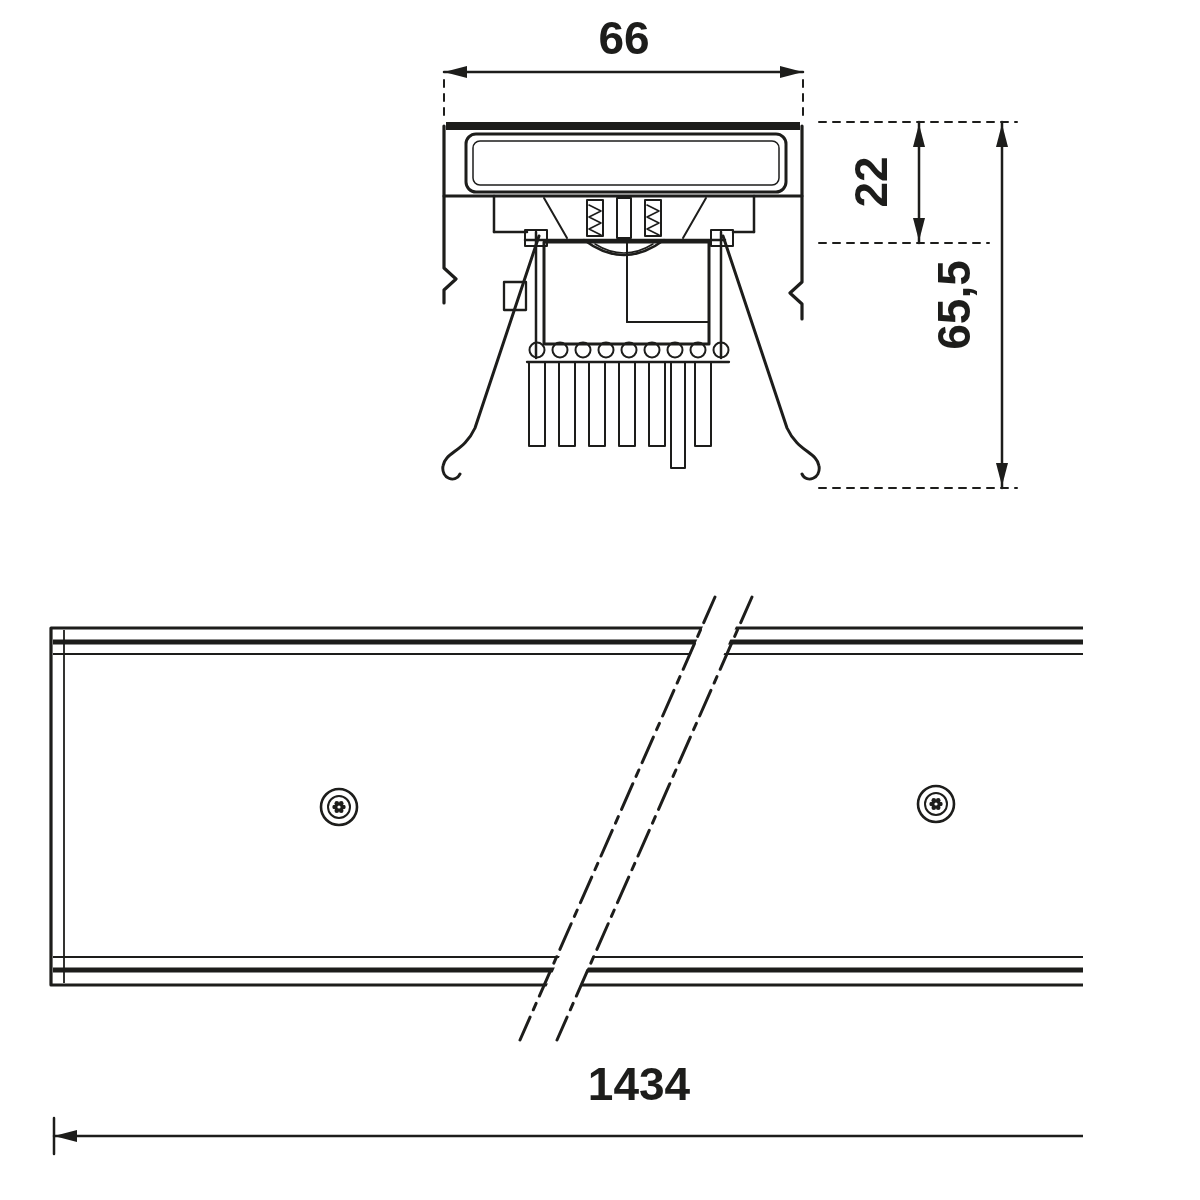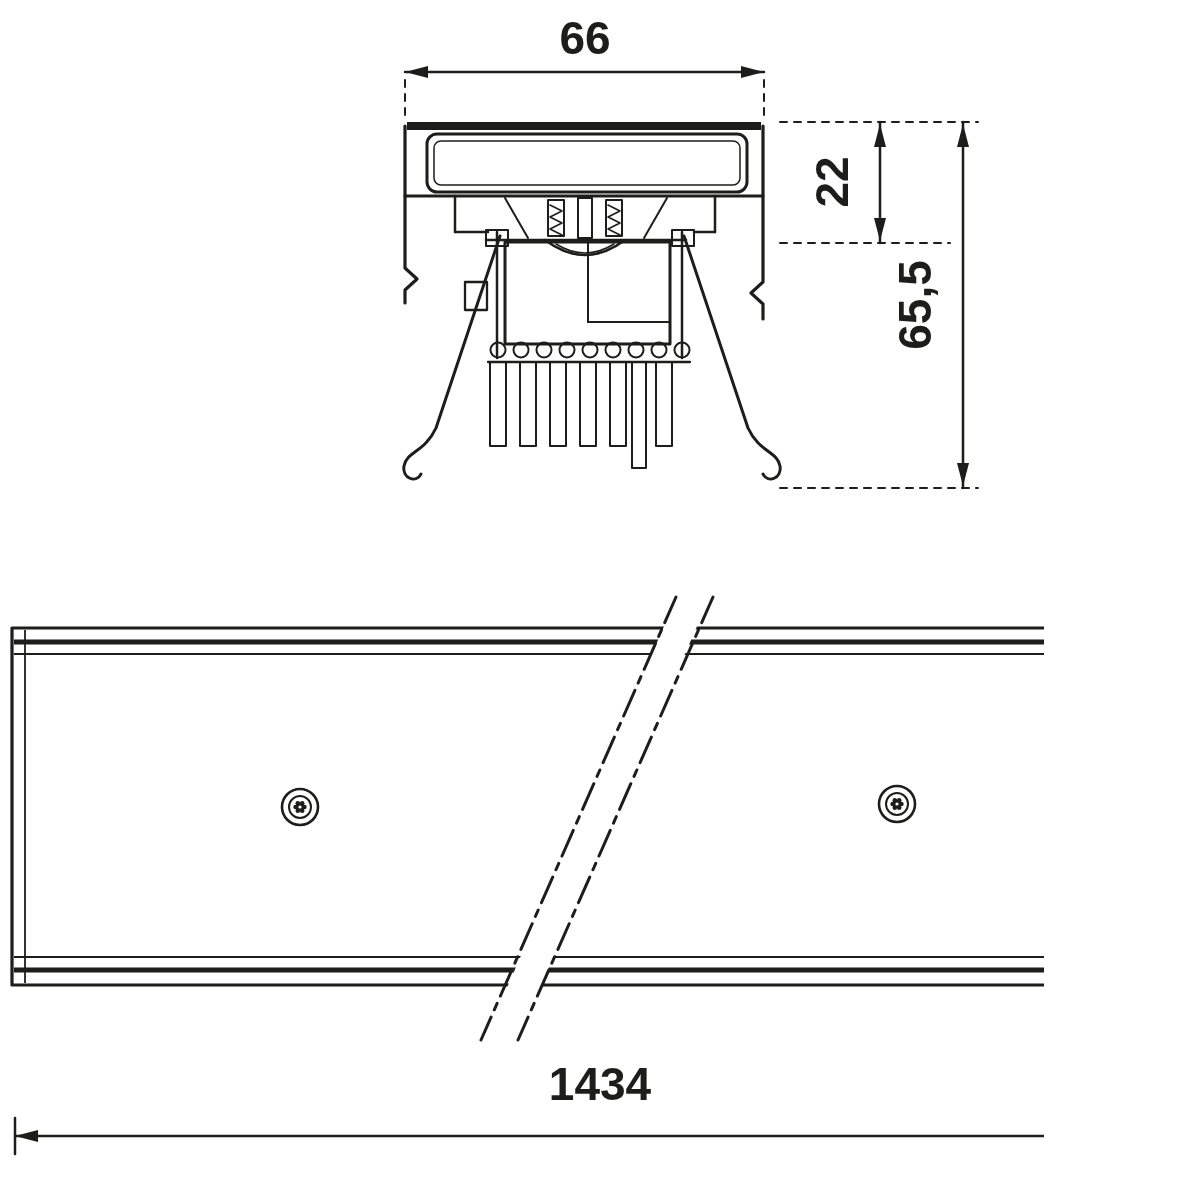--- a/index.html
+++ b/index.html
@@ -1,20 +1,20 @@
 <!DOCTYPE html>
 <html style="--line: #1d1d1b; --bg: #ffffff;"><head>
 <meta charset="utf-8">
 <style>
   :root{
     --line:#1d1d1b;
     --bg:#ffffff;
   }
   html,body{margin:0;padding:0;background:var(--bg);}
-  .stage{position:relative;width:1044px;height:1200px;background:var(--bg);overflow:hidden;}
+  .stage{position:relative;width:1044px;height:1200px;background:var(--bg);overflow:hidden;padding-left:39px;}
   svg{display:block;}
   .ln{stroke:var(--line);fill:none;stroke-linecap:round;stroke-linejoin:round;}
   .lnsq{stroke:var(--line);fill:none;stroke-linecap:butt;}
   .fl{fill:var(--line);stroke:none;}
   .mask{fill:var(--bg);stroke:none;}
   .dimtext{
     fill:var(--line);
     font-family:"Liberation Sans","DejaVu Sans",sans-serif;
     font-weight:bold;
     font-size:46px;

